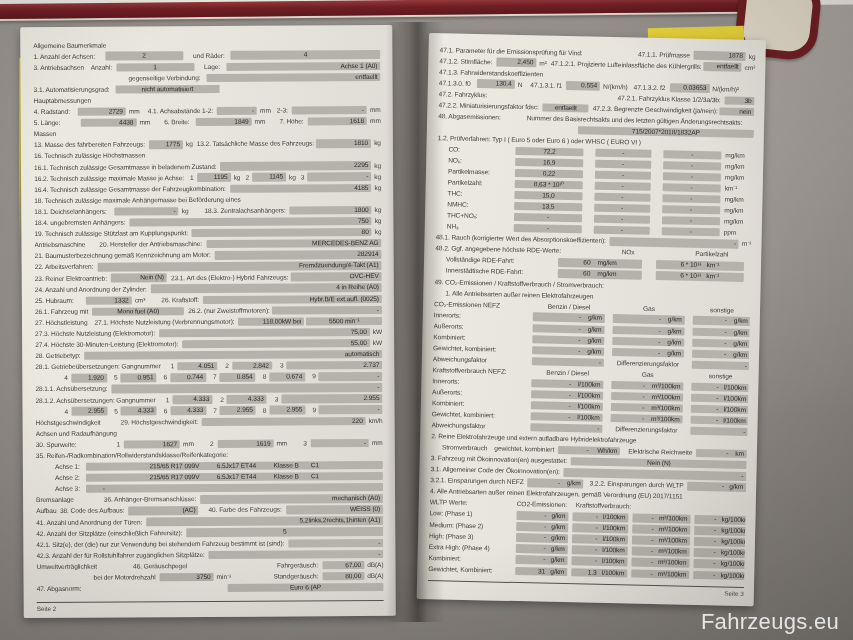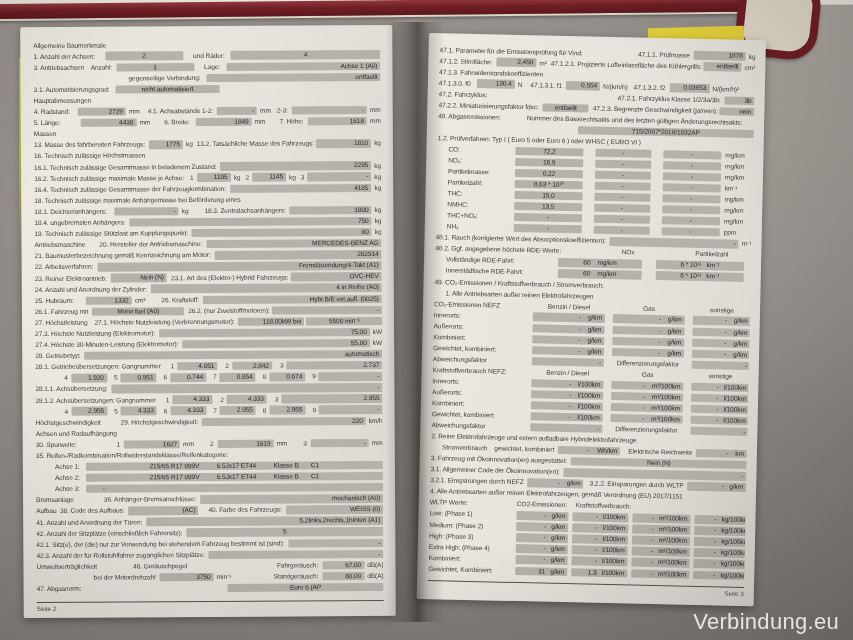--- a/index.html
+++ b/index.html
@@ -669,13 +669,13 @@
         <span class="c-f" style="flex: 0 0 56px; width: 56px; margin-left: 4px;">1.3   l/100km</span>
         <span class="c-f" style="flex: 0 0 58px; width: 58px; margin-left: 4px;">-   m³/100km</span>
         <span class="c-f" style="flex: 0 0 58px; width: 58px; margin-left: 4px;">-   kg/100km</span>
       </div>
     </div>
   <div class="page-footer">Seite 3</div>
 </div>
 
 <div class="gutter"></div>
 <div class="vignette"></div>
-<div class="watermark">Verbindung.eu</div>
+<div class="watermark">Fahrzeugs.eu</div>
 
 </body></html>

